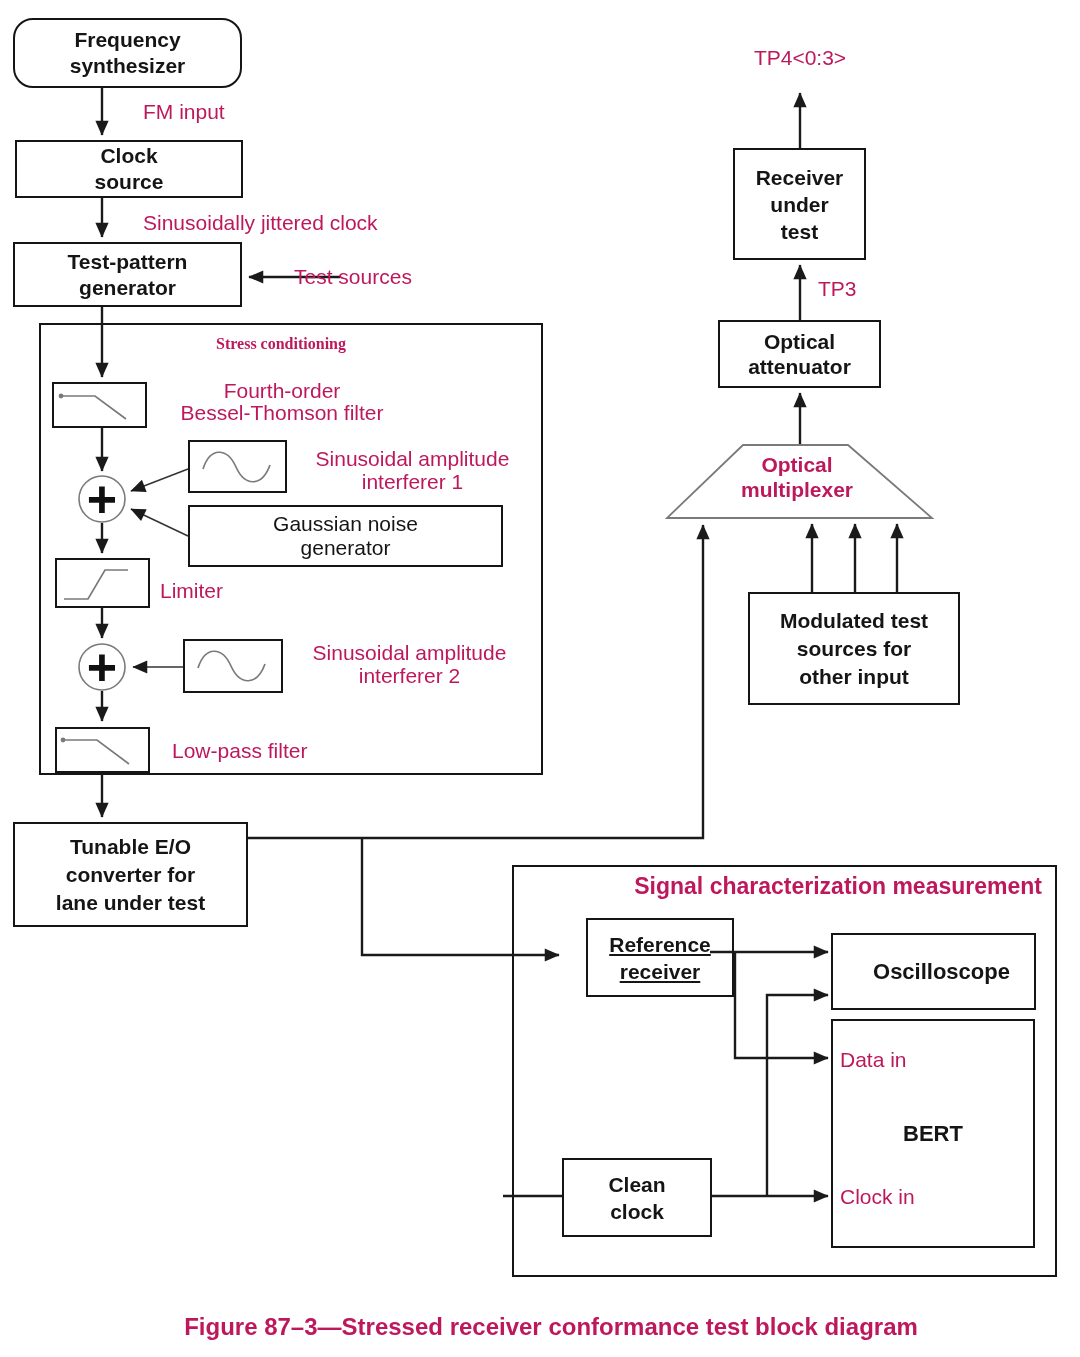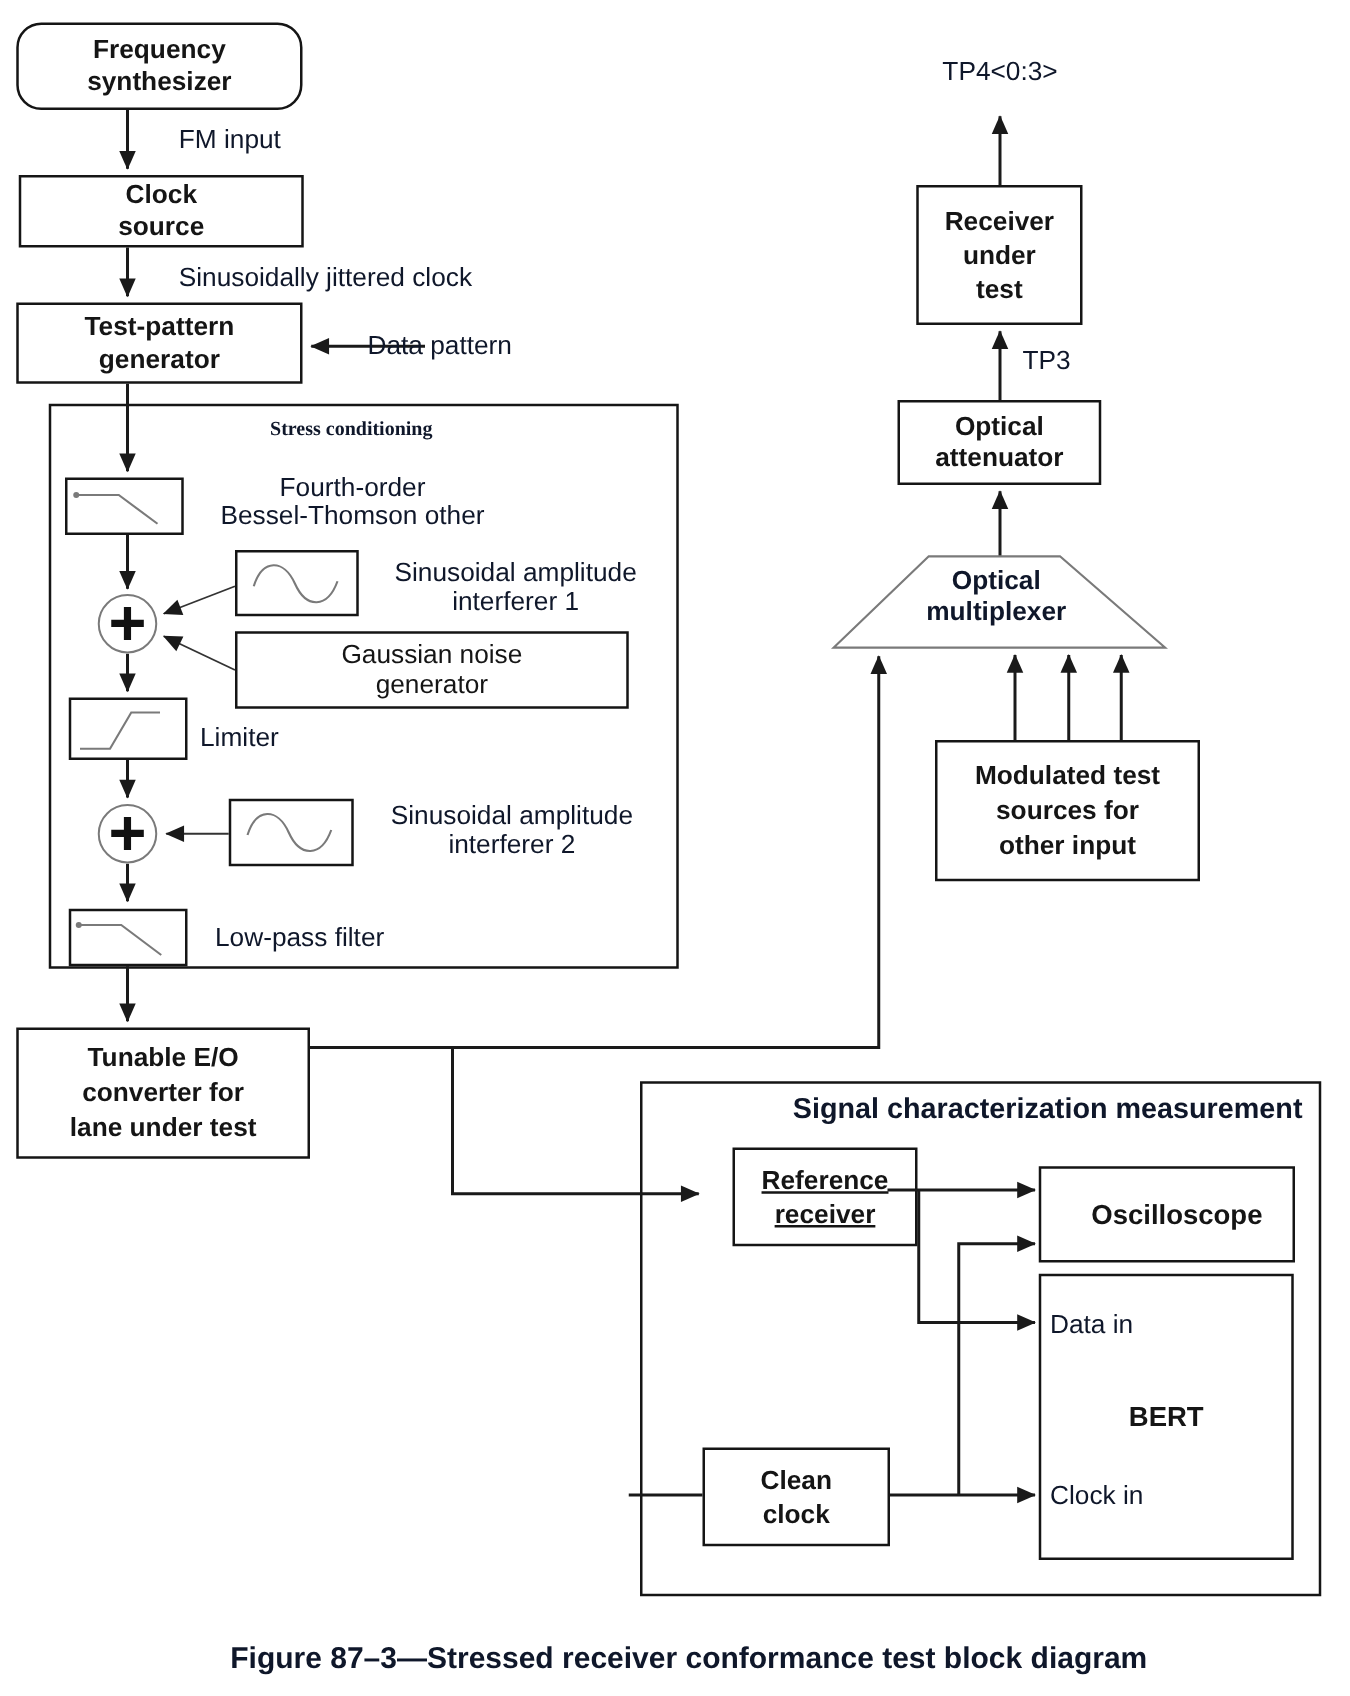--- a/index.html
+++ b/index.html
@@ -12,21 +12,21 @@
     position:absolute;box-sizing:border-box;border:2.5px solid #151515;
     background:transparent;display:flex;align-items:center;justify-content:center;
     text-align:center;white-space:pre-line;font-weight:bold;
     font-size:21px;line-height:26px;z-index:1;
   }
   .frame{z-index:0;}
   .rg{font-weight:400;}
   svg.wires{position:absolute;left:0;top:0;z-index:2;}
   .lbl{
     position:absolute;white-space:pre-line;font-size:21px;line-height:24px;
-    z-index:3;color:#0f172a;
+    z-index:3;color:#be185d;
   }
   .ctr{text-align:center;}
   .bold{font-weight:bold;}
   .title-lg{font-size:16px;font-family:Liberation Serif, serif;}
   .title-md{font-size:23px;text-align:right;}
   .plus{
     position:absolute;z-index:3;width:44px;height:44px;display:flex;
     align-items:center;justify-content:center;font-weight:bold;font-size:52px;
     line-height:44px;color:#111;
   }
@@ -136,25 +136,25 @@
       <circle cx="61" cy="396" r="2.4"></circle>
       <circle cx="63" cy="740" r="2.4"></circle>
     </g>
   </svg>
 
   <div class="plus" style="left:80px;top:477px;">+</div>
   <div class="plus" style="left:80px;top:645px;">+</div>
 
   <div class="lbl" style="left:143px;top:100px;">FM input</div>
   <div class="lbl" style="left:143px;top:211px;">Sinusoidally jittered clock</div>
-  <div class="lbl" style="left:294px;top:265px;">Data pattern</div>
+  <div class="lbl" style="left:294px;top:265px;">Test sources</div>
 
   <div class="lbl ctr bold title-lg" style="left:29px;top:332px;width:504px;">Stress conditioning</div>
   <div class="lbl ctr" style="left:152px;top:380px;width:260px;line-height:22px;">Fourth-order
-Bessel-Thomson other</div>
+Bessel-Thomson filter</div>
   <div class="lbl ctr" style="left:290px;top:447px;width:245px;line-height:23px;">Sinusoidal amplitude
 interferer 1</div>
   <div class="lbl" style="left:160px;top:579px;">Limiter</div>
   <div class="lbl ctr" style="left:287px;top:641px;width:245px;line-height:23px;">Sinusoidal amplitude
 interferer 2</div>
   <div class="lbl" style="left:172px;top:739px;">Low-pass filter</div>
 
   <div class="lbl ctr" style="left:718px;top:46px;width:164px;">TP4&lt;0:3&gt;</div>
   <div class="lbl" style="left:818px;top:277px;">TP3</div>
   <div class="lbl ctr bold" style="left:697px;top:452px;width:200px;line-height:25px;">Optical

